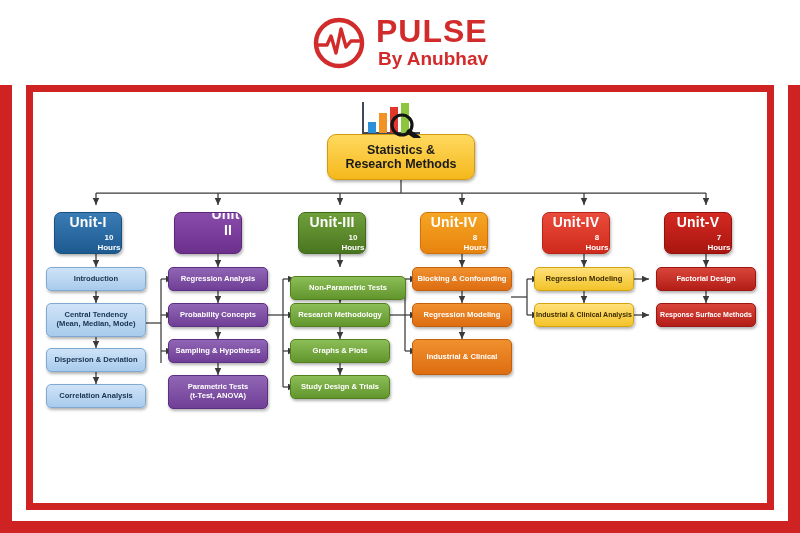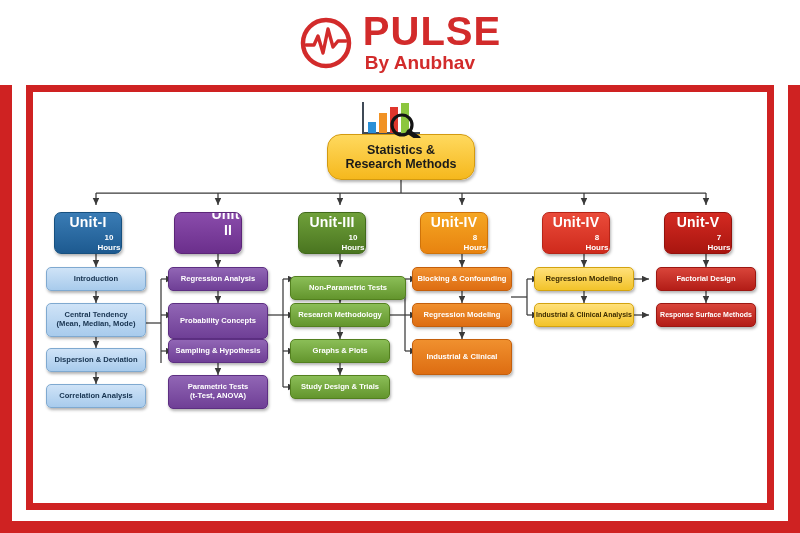--- a/index.html
+++ b/index.html
@@ -35,21 +35,21 @@
 
   
   .logo {
     position:absolute; left:0; top:8px; width:800px; height:70px;
     display:flex; align-items:center; justify-content:center; gap:10px;
     z-index:6;
   }
   .logo-mark { width:54px; height:54px; position:relative; }
   .logo-text { display:flex; flex-direction:column; align-items:flex-start; }
   .logo-title {
-    font-size:40px; font-weight:bold; color:#d22b2b;
+    font-size:32px; font-weight:bold; color:#d22b2b;
     letter-spacing:1px; line-height:0.95;
   }
   .logo-sub {
     font-size:19px; font-weight:bold; color:#d22b2b;
     margin-top:2px; margin-left:2px;
   }
 
   
   .canvas {
     position:absolute; left:33px; top:92px; width:734px; height:411px;
@@ -66,21 +66,21 @@
     font-weight:bold;
     box-shadow:1px 2px 3px rgba(0,0,0,0.30);
     line-height:1.15;
     overflow:hidden;
     z-index:2;
   }
 
   
   .root {
     width:148px; height:46px; left:294px; top:42px;
-    border-radius:14px;
+    border-radius:9px;
     background:linear-gradient(#ffd95e,#f5b81d);
     border:1px solid #d39a10;
     color:#1a1a1a; font-size:12.5px;
     flex-direction:column;
     align-items:center;
   }
 
   
   .chart-icon { position:absolute; left:321px; top:8px; width:72px; height:38px; z-index:3; }
 
@@ -258,21 +258,21 @@
   <div class="node leaf c1" style="left:13px; top:256px; width:100px; height:24px;">
     <span>Dispersion &amp; Deviation</span>
   </div>
   <div class="node leaf c1" style="left:13px; top:292px; width:100px; height:24px;">
     <span>Correlation Analysis</span>
   </div>
 
   <div class="node leaf c2" style="left:135px; top:175px; width:100px; height:24px;">
     <span>Regression Analysis</span>
   </div>
-  <div class="node leaf c2" style="left:135px; top:211px; width:100px; height:36px;">
+  <div class="node leaf c2" style="left:135px; top:211px; width:100px; height:24px;">
     <span>Probability Concepts</span>
   </div>
   <div class="node leaf c2" style="left:135px; top:247px; width:100px; height:24px;">
     <span>Sampling &amp; Hypothesis</span>
   </div>
   <div class="node leaf c2 two-line" style="left:135px; top:283px; width:100px; height:34px; flex-direction:column;">
     <span>Parametric Tests</span>
     <span>(t-Test, ANOVA)</span>
   </div>
 

